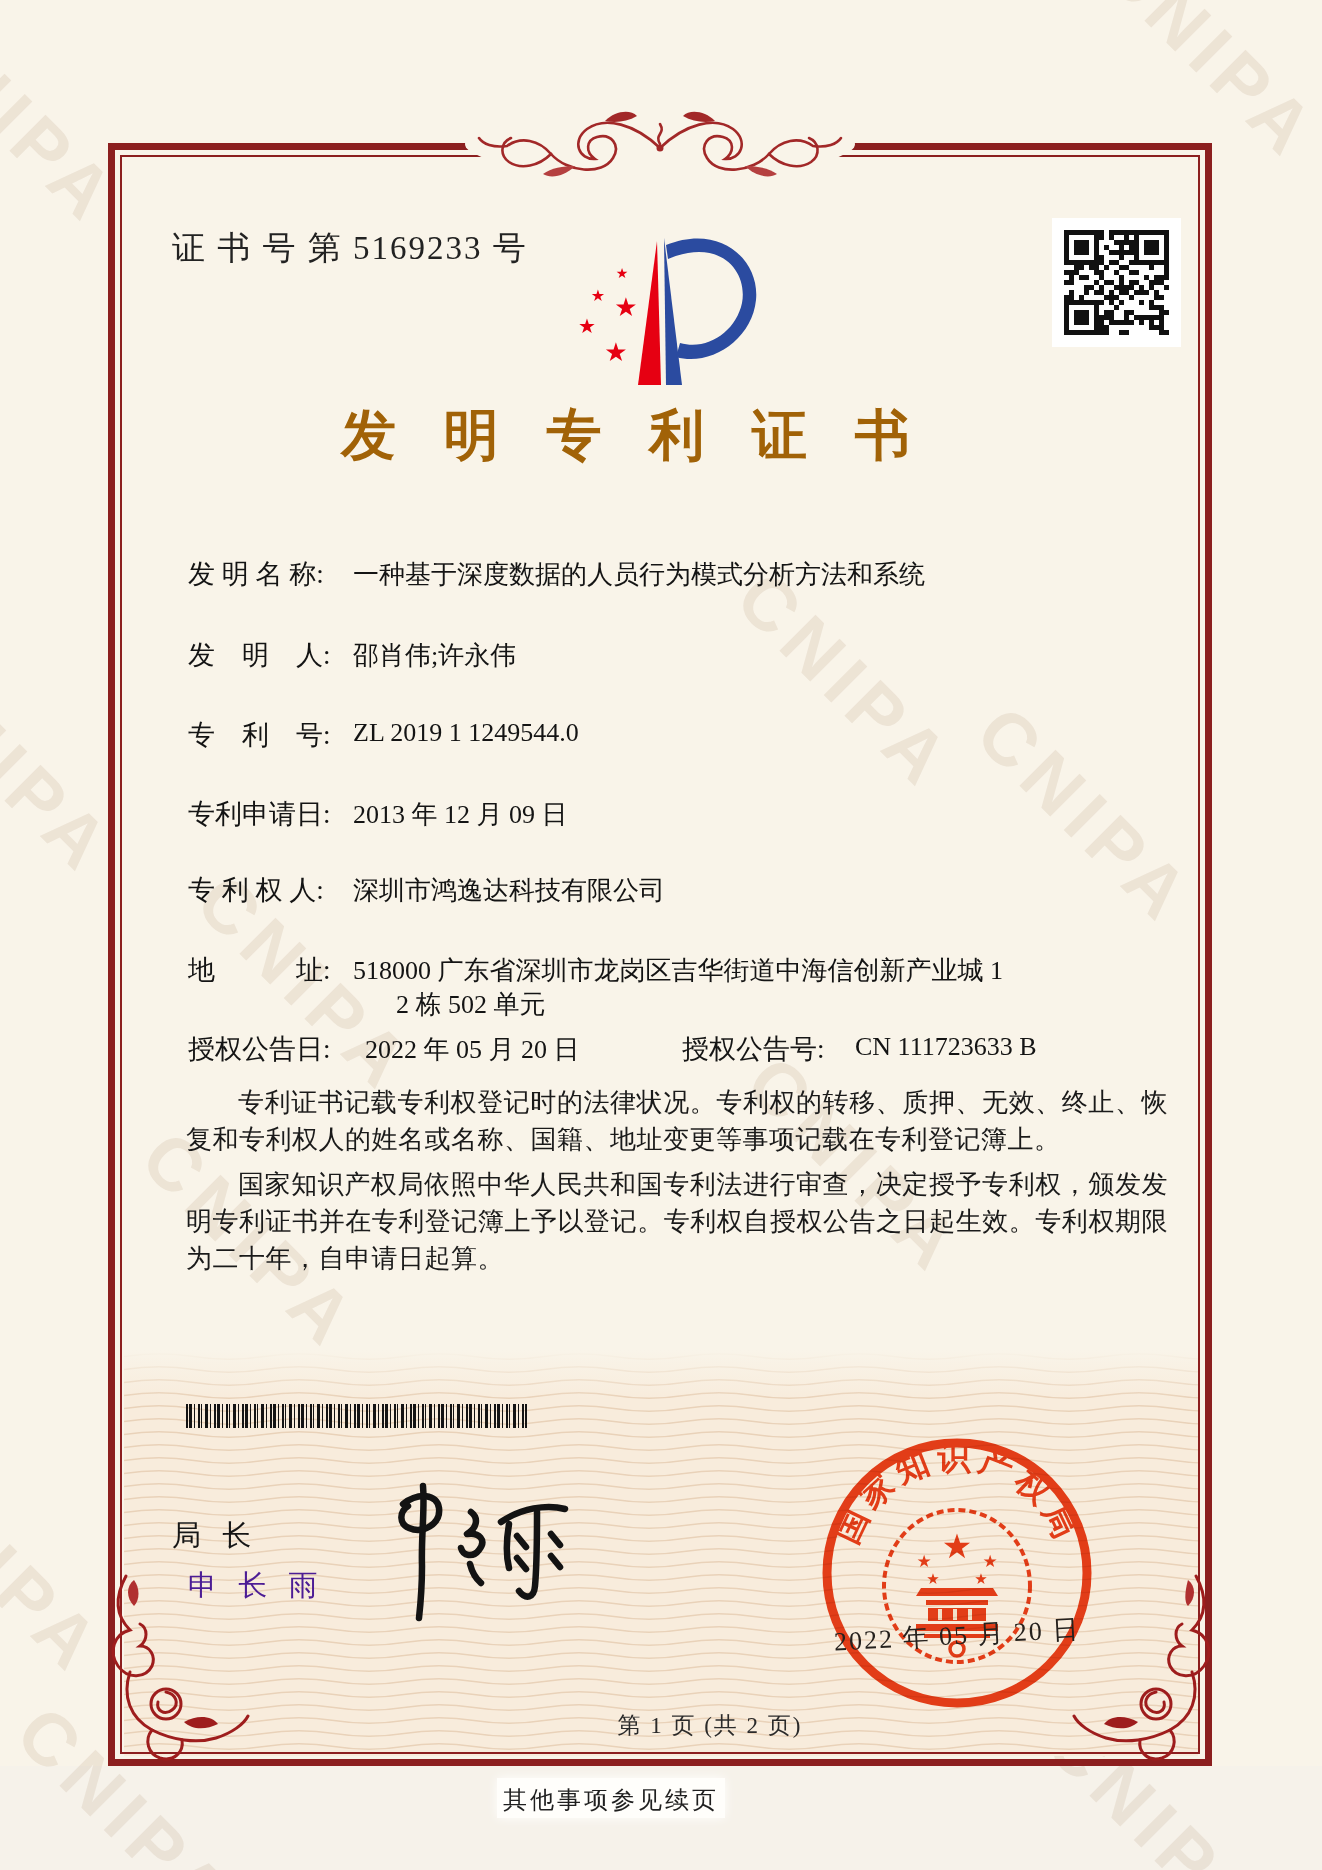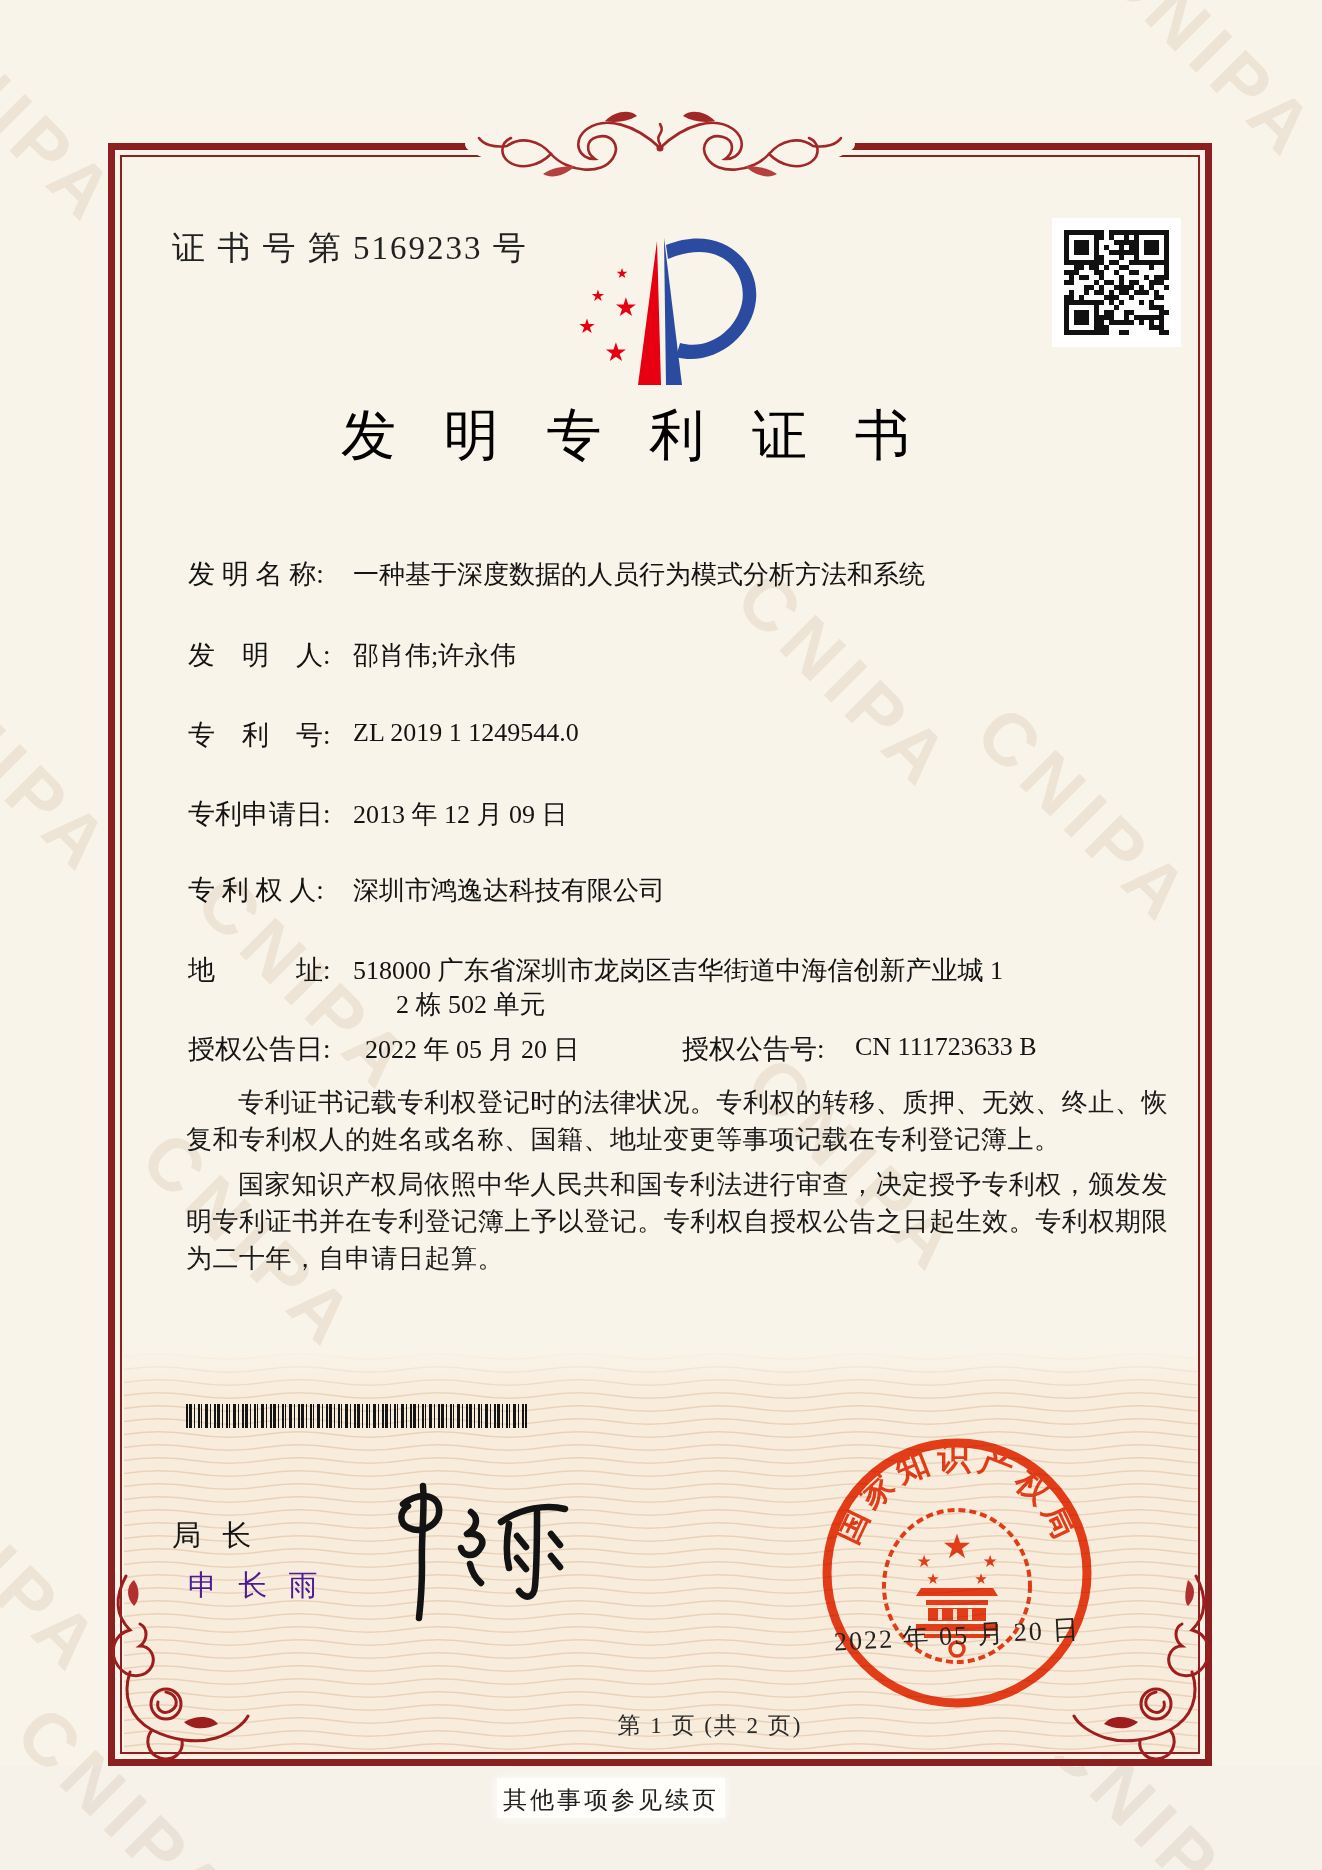--- a/index.html
+++ b/index.html
@@ -8,21 +8,21 @@
   .abs{position:absolute;}
   
   .wm{position:absolute;font-family:"Liberation Sans","DejaVu Sans",sans-serif;font-weight:bold;
       font-size:74px;letter-spacing:9px;color:rgba(176,150,118,0.17);
       transform:rotate(45deg);transform-origin:0 0;white-space:nowrap;pointer-events:none;}
   
   .frame{position:absolute;left:108px;top:143px;width:1090px;height:1609px;border:7px solid #8c1f1f;}
   .frame-inner{position:absolute;inset:5px;border:2px solid #8c1f1f;}
   
   .cert-no{position:absolute;left:172px;top:226px;font-size:33px;letter-spacing:2px;color:#222;}
-  .title{position:absolute;left:341px;top:399px;font-size:55px;font-weight:normal;letter-spacing:17px;color:#000000;white-space:nowrap;}
+  .title{position:absolute;left:341px;top:399px;font-size:55px;font-weight:bold;letter-spacing:17px;color:#a16207;white-space:nowrap;}
   
   .f-label{position:absolute;left:188px;font-size:27px;color:#141414;white-space:pre;}
   .f-value{position:absolute;left:353px;font-size:26px;color:#141414;white-space:nowrap;}
   
   .body-text{position:absolute;left:186px;top:1084px;width:982px;text-align:justify;}
   .body-text p{margin:0;font-size:26px;line-height:37px;text-indent:2em;letter-spacing:0.5px;color:#1a1a1a;}
   .body-text p + p{margin-top:8px;}
   
   .barcode{position:absolute;left:186px;top:1404px;width:341px;height:24px;
     background:repeating-linear-gradient(90deg,#141414 0 2px,transparent 2px 3px,#141414 3px 6px,

